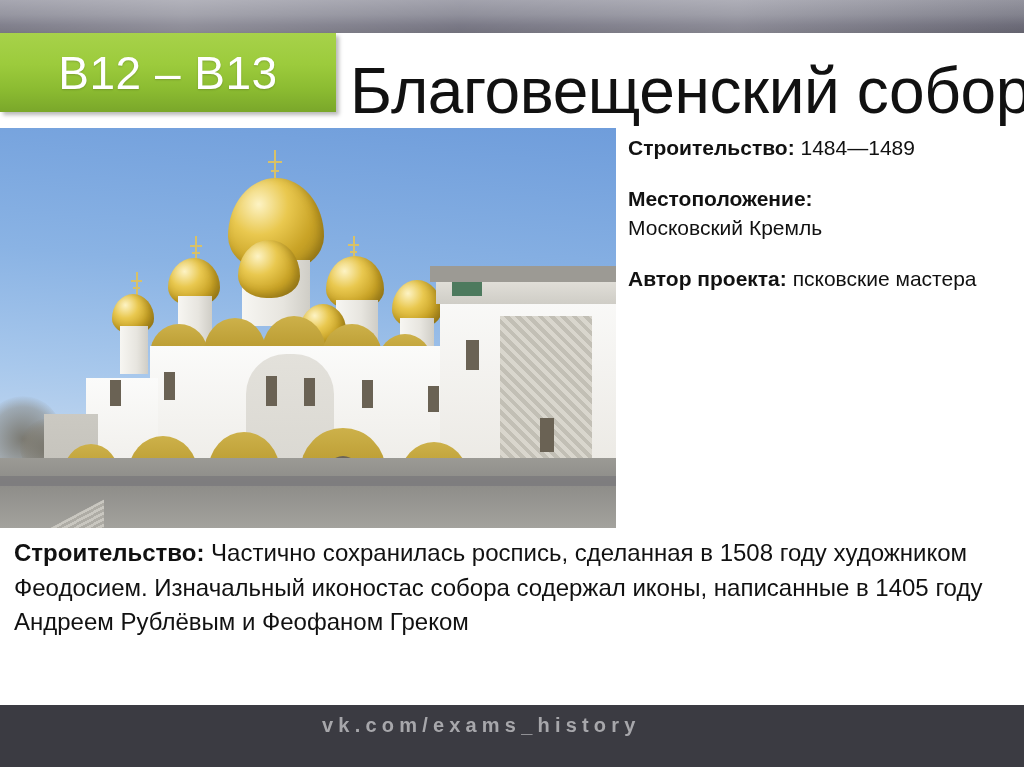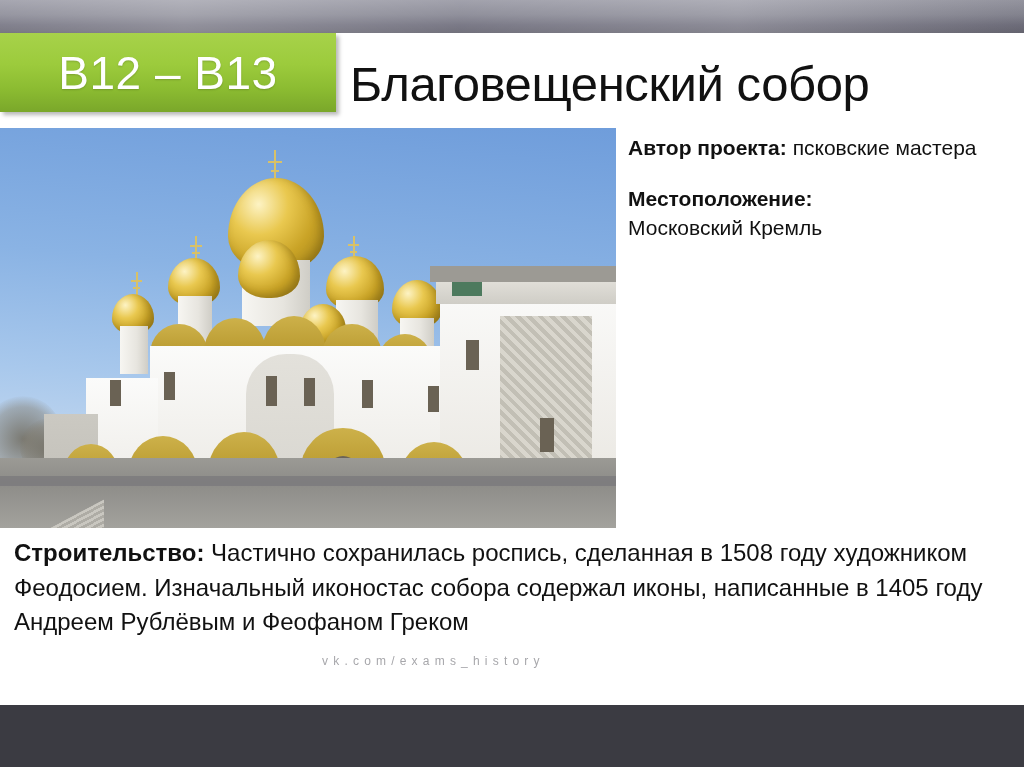--- a/index.html
+++ b/index.html
@@ -62,27 +62,27 @@
     font-size: 46px;
     font-weight: 400;
     letter-spacing: 0.5px;
     text-shadow: 0 1px 2px rgba(0,0,0,0.18);
     white-space: nowrap;
   }
 
   .slide-title {
     position: absolute;
     left: 350px;
-    top: 11px;
+    top: 18px;
     width: 668px;
     height: 80px;
     display: flex;
     align-items: center;
     color: #111111;
-    font-size: 49px;
+    font-size: 64px;
     font-weight: 400;
     letter-spacing: -0.4px;
     white-space: nowrap;
   }
 
   
   .photo {
     position: absolute;
     left: 0;
     top: 95px;
@@ -188,25 +188,25 @@
     width: 996px;
     font-size: 24px;
     line-height: 34.5px;
     color: #111111;
   }
   .note-key { font-weight: 700; }
 
   .watermark {
     position: absolute;
     left: 322px;
-    top: 621px;
+    top: 681px;
     color: #a7a7ab;
-    font-size: 12px;
+    font-size: 20px;
     letter-spacing: 5.2px;
-    font-weight: 400;
+    font-weight: 700;
     white-space: nowrap;
   }
 </style>
 </head>
 <body>
 
 <div class="slide-root">
 
   <div class="top-band"></div>
 
@@ -313,26 +313,29 @@
 
       <div class="ground"></div>
       <div class="plaza-strip"></div>
 
       <div class="stairs" style="left:34px; top:390px; width:70px; height:74px; transform:skewY(-28deg);"></div>
 
     </div>
 
     <div class="info">
       <div class="info-row">
-        <span class="info-key">Автор проекта:</span><span class="info-val"> псковские мастера</span>
+        <span class="info-key">Строительство:</span><span class="info-val"> 1484—1489</span>
       </div>
       <div class="info-row">
         <span class="info-key">Местоположение:</span><br>
         <span class="info-val"> Московский Кремль</span>
       </div>
+      <div class="info-row">
+        <span class="info-key">Автор проекта:</span><span class="info-val"> псковские мастера</span>
+      </div>
     </div>
 
     <div class="note">
       <span class="note-key">Строительство:</span><span class="note-value"> Частично сохранилась роспись, сделанная в 1508 году художником Феодосием. Изначальный иконостас собора содержал иконы, написанные в 1405 году Андреем Рублёвым и Феофаном Греком</span>
     </div>
 
     <div class="watermark">vk.com/exams_history</div>
 
   </div>
 </div>

